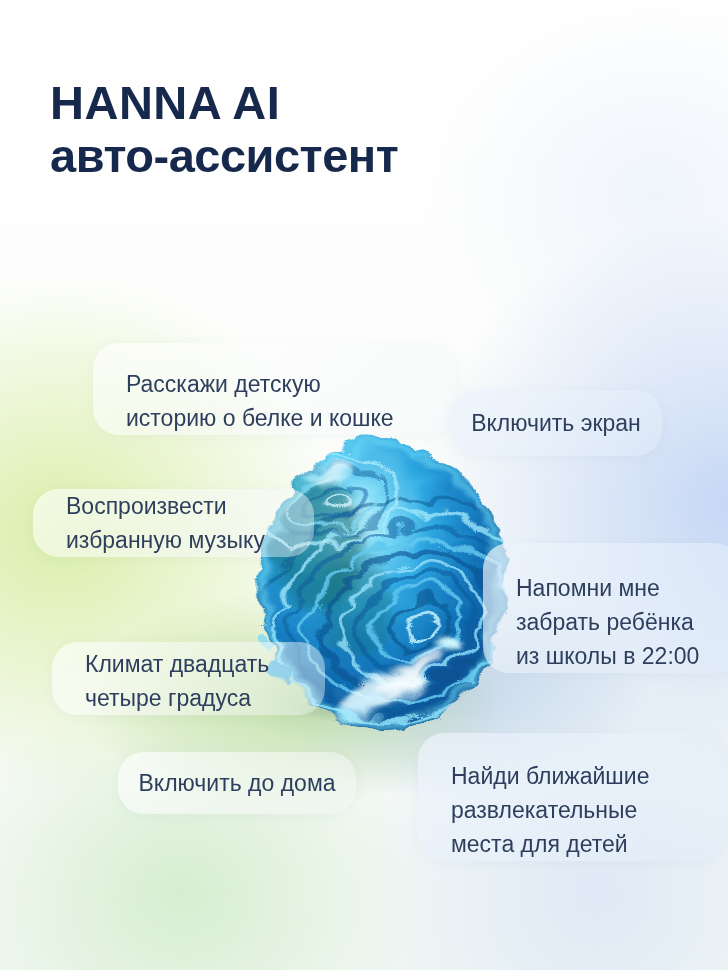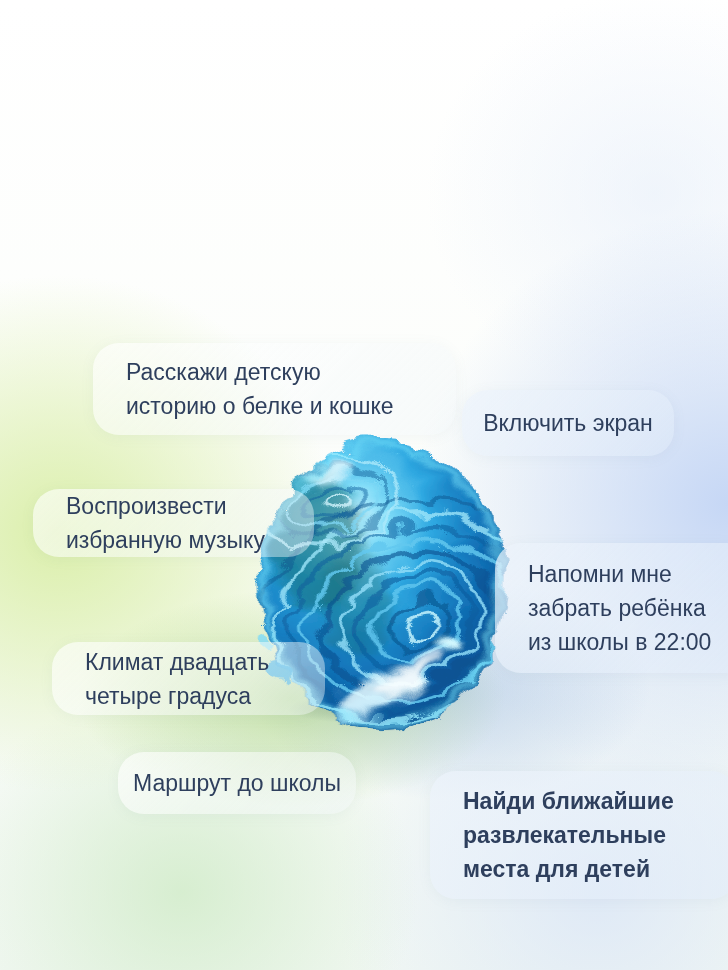--- a/index.html
+++ b/index.html
@@ -35,48 +35,50 @@
     border-radius: 26px;
     display: flex;
     align-items: center;
     color: #2e3f5d;
     font-size: 23px;
     line-height: 34px;
     white-space: pre-line;
     background: linear-gradient(135deg, rgba(255,255,255,0.62), rgba(240,246,248,0.42));
     box-shadow: 0 2px 14px rgba(120,140,150,0.07);
   }
-  .bubble.left-pad   { padding-left: 33px; }
+  .bubble.left-pad   { padding-left: 33px; align-items: flex-end; }
   .bubble.centered   { justify-content: center; text-align: center; }
-  .bubble.bluish     { background: linear-gradient(135deg, rgba(236,243,251,0.72), rgba(224,235,249,0.50)); margin-left: 12px; }
+  .bubble.bluish     { background: linear-gradient(135deg, rgba(236,243,251,0.72), rgba(224,235,249,0.50)); }
 
   #bubble-tell-story  { left: 93px;  top: 343px; width: 330px; height: 92px; }
   #bubble-screen-on   { left: 450px; top: 390px; width: 212px; height: 66px; }
   #bubble-play-music  { left: 33px;  top: 489px; width: 248px; height: 68px; }
   #bubble-reminder    { left: 483px; top: 543px; width: 224px; height: 130px; }
   #bubble-climate     { left: 52px;  top: 642px; width: 240px; height: 73px; }
   #bubble-route-home  { left: 118px; top: 752px; width: 238px; height: 62px; }
-  #bubble-find-places { left: 418px; top: 771px; width: 274px; height: 128px; font-weight: bold; }
+  #bubble-find-places { left: 418px; top: 733px; width: 274px; height: 128px; }
 
   .orb-wrap {
     position: absolute;
     left: 228px; top: 418px;
     width: 296px; height: 330px;
   }
   .orb-shadow {
     position: absolute;
     left: 252px; top: 688px;
     width: 230px; height: 42px;
     background: radial-gradient(50% 50% at 50% 50%, rgba(70,100,95,0.30), rgba(70,100,95,0) 70%);
   }
 </style>
 </head>
 <body>
 
 <div class="title-block">
+  <div class="latin">HANNA AI</div>
+  <div>авто-ассистент</div>
 </div>
 
 <div class="orb-shadow"></div>
 
 <div class="orb-wrap">
   <svg width="296" height="330" viewBox="0 0 300 334">
     <defs>
       <radialGradient id="orbGrad" cx="38%" cy="28%" r="80%">
         <stop offset="0%" stop-color="#cdf4ff"></stop>
         <stop offset="16%" stop-color="#7fdcf8"></stop>
@@ -165,20 +167,20 @@
 забрать ребёнка
 из школы в 22:00</span>
 </div>
 
 <div class="bubble left-pad" id="bubble-climate">
   <span>Климат двадцать
 четыре градуса</span>
 </div>
 
 <div class="bubble centered" id="bubble-route-home">
-  <span>Маршрут до школы</span>
+  <span>Включить до дома</span>
 </div>
 
 <div class="bubble left-pad bluish" id="bubble-find-places">
   <span>Найди ближайшие
 развлекательные
 места для детей</span>
 </div>
 
 </body></html>

